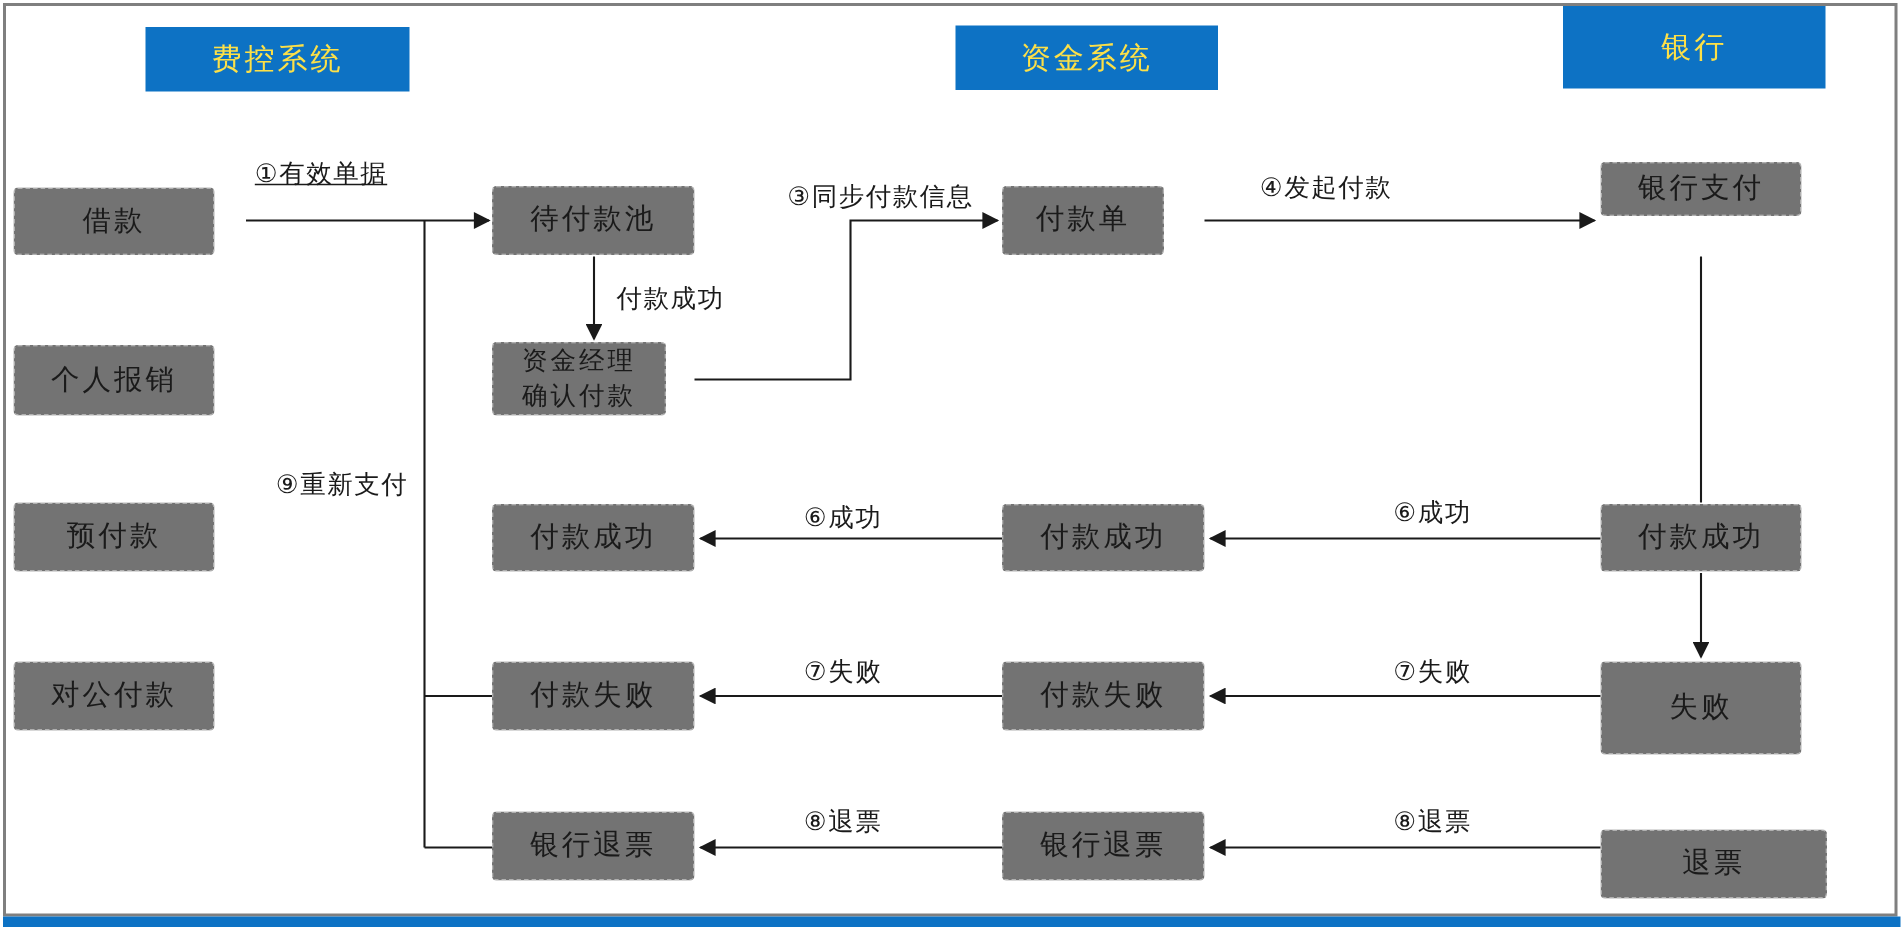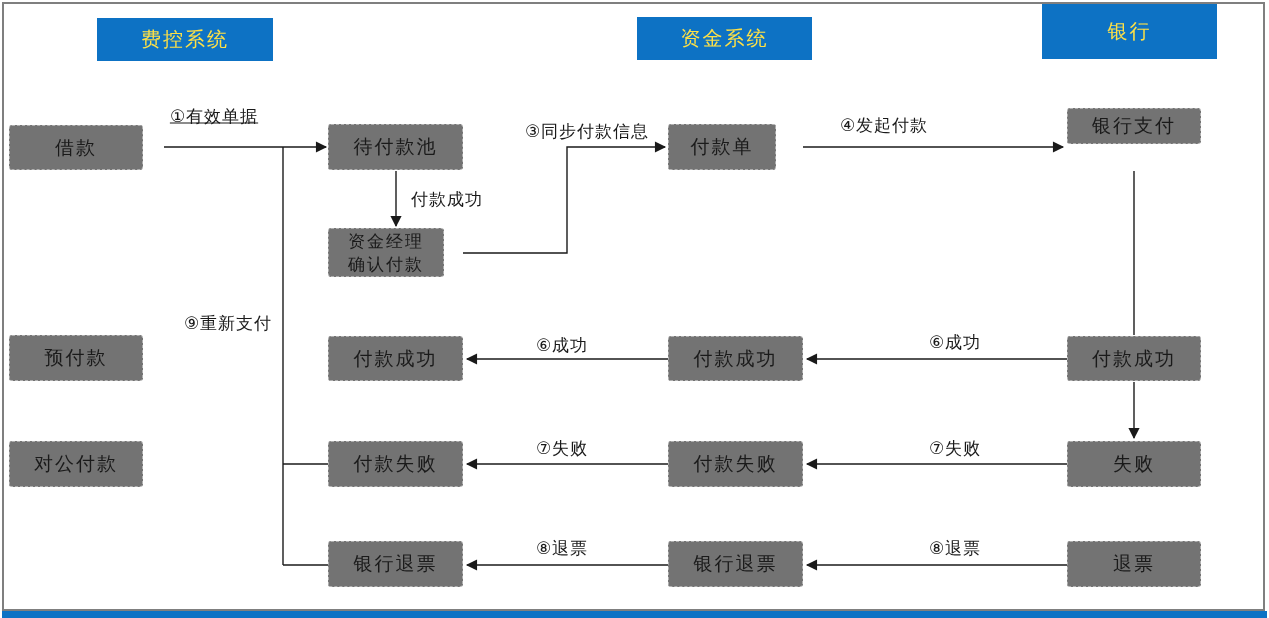--- a/index.html
+++ b/index.html
@@ -89,39 +89,40 @@
       <path d="M1067 565 H807" marker-end="url(#arrow)"></path>
       <path d="M668 565 H467" marker-end="url(#arrow)"></path>
     </g>
   </svg>
 
   <div class="header" style="left:97px; top:18px; width:176px; height:43px;">费控系统</div>
   <div class="header" style="left:637px; top:17px; width:175px; height:43px;">资金系统</div>
   <div class="header" style="left:1042px; top:4px; width:175px; height:55px;">银行</div>
 
   <div class="node" style="left:9px; top:125px; width:134px; height:45px;">借款</div>
+  <div class="node" style="left:9px; top:230px; width:134px; height:47px;">个人报销</div>
   <div class="node" style="left:9px; top:441px; width:134px; height:46px;">对公付款</div>
   <div class="node" style="left:9px; top:335px; width:134px; height:46px;">预付款</div>
 
   <div class="node" style="left:328px; top:124px; width:135px; height:46px;">待付款池</div>
   <div class="node small-text" style="left:328px; top:228px; width:116px; height:49px;">资金经理
 确认付款</div>
   <div class="node" style="left:328px; top:336px; width:135px; height:45px;">付款成功</div>
   <div class="node" style="left:328px; top:441px; width:135px; height:46px;">付款失败</div>
   <div class="node" style="left:328px; top:541px; width:135px; height:46px;">银行退票</div>
 
   <div class="node" style="left:668px; top:124px; width:108px; height:46px;">付款单</div>
   <div class="node" style="left:668px; top:336px; width:135px; height:45px;">付款成功</div>
   <div class="node" style="left:668px; top:441px; width:135px; height:46px;">付款失败</div>
   <div class="node" style="left:668px; top:541px; width:135px; height:46px;">银行退票</div>
 
   <div class="node" style="left:1067px; top:108px; width:134px; height:36px;">银行支付</div>
   <div class="node" style="left:1067px; top:336px; width:134px; height:45px;">付款成功</div>
-  <div class="node" style="left:1067px; top:441px; width:134px; height:46px;">失败</div>
-  <div class="node" style="left:1067px; top:541px; width:134px; height:46px;">退票</div>
+  <div class="node" style="left:1067px; top:441px; width:134px; height:62px;">失败</div>
+  <div class="node" style="left:1067px; top:553px; width:151px; height:46px;">退票</div>
 
   <div class="edge-label" style="left:214px; top:116px;text-decoration:underline;">①有效单据</div>
   <div class="edge-label" style="left:447px; top:199px;">付款成功</div>
   <div class="edge-label" style="left:587px; top:131px;">③同步付款信息</div>
   <div class="edge-label" style="left:884px; top:125px;">④发起付款</div>
   <div class="edge-label" style="left:955px; top:342px;">⑥成功</div>
   <div class="edge-label" style="left:562px; top:345px;">⑥成功</div>
   <div class="edge-label" style="left:955px; top:448px;">⑦失败</div>
   <div class="edge-label" style="left:562px; top:448px;">⑦失败</div>
   <div class="edge-label" style="left:955px; top:548px;">⑧退票</div>

